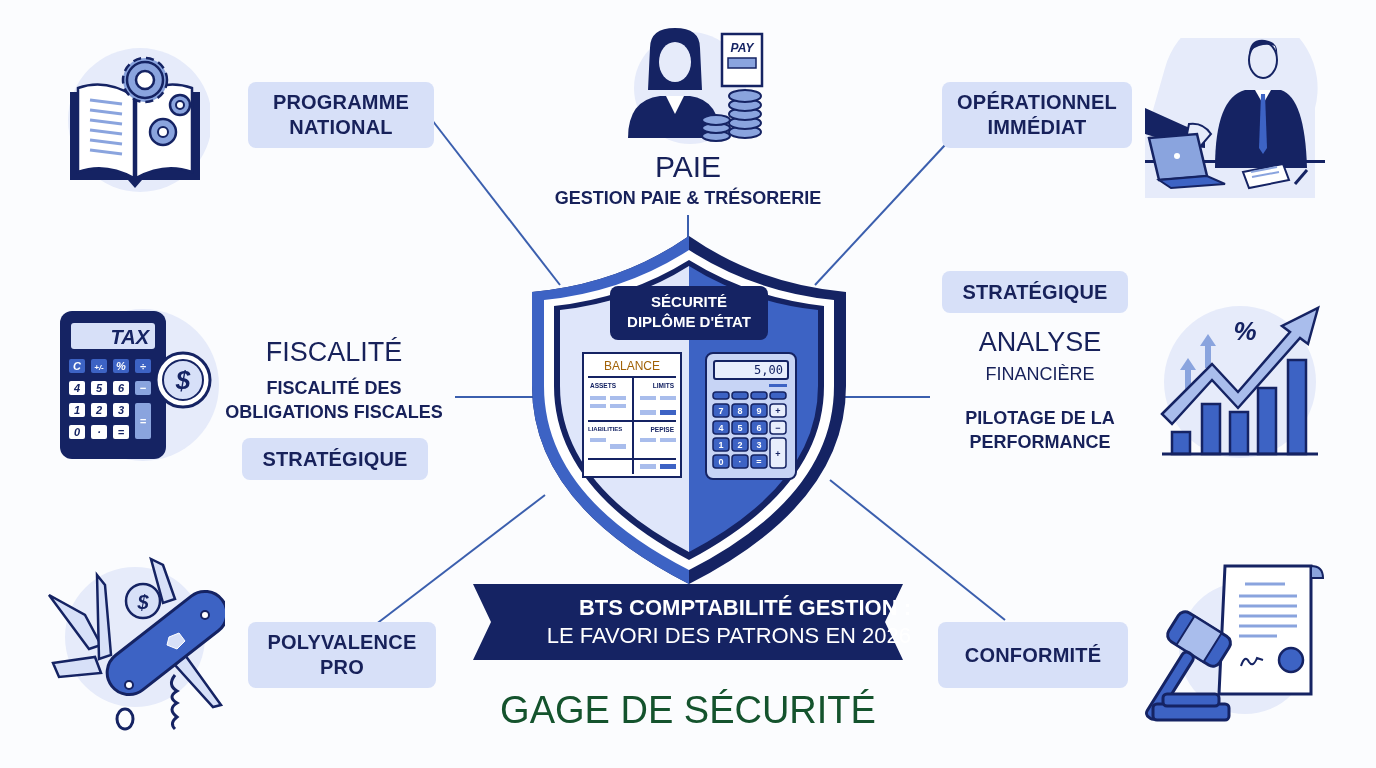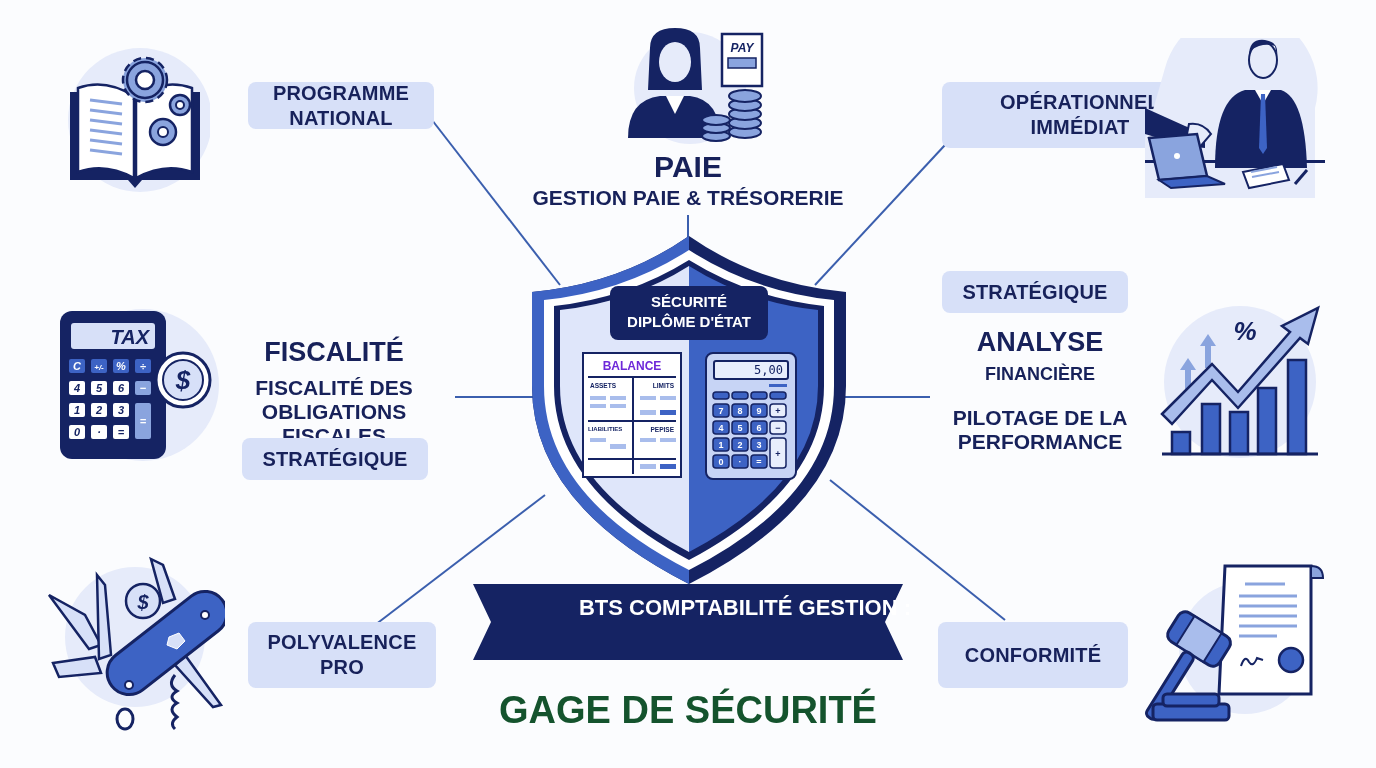--- a/index.html
+++ b/index.html
@@ -1,22 +1,22 @@
 <!DOCTYPE html>
 <html><head>
 <meta charset="utf-8">
 <style>
   html,body{margin:0;padding:0;}
   body{width:1376px;height:768px;background:#fbfcfe;position:relative;overflow:hidden;font-family:"Liberation Sans","DejaVu Sans",sans-serif;color:#152057;}
   .abs{position:absolute;}
   svg.lines{position:absolute;left:0;top:0;}
   .pill{position:absolute;background:#d7e0f8;border-radius:8px;display:flex;flex-direction:column;align-items:center;justify-content:center;font-weight:700;color:#17215a;text-align:center;letter-spacing:0.2px;}
   .pill span{display:block;line-height:25px;font-size:20px;}
-  .title-strong{position:absolute;font-weight:700;color:#17215a;text-align:center;}
-  .sub{position:absolute;font-weight:700;color:#17215a;text-align:center;font-size:21px;line-height:24px;}
+  .title-strong{position:absolute;font-weight:400;color:#17215a;text-align:center;}
+  .sub{position:absolute;font-weight:700;color:#17215a;text-align:center;font-size:18px;line-height:24px;}
   .ribbon{position:absolute;}
   .ribbon .txt{position:absolute;left:0;right:0;text-align:right;color:#ffffff;}
   .icon{position:absolute;font-style:italic;}
 </style>
 </head>
 <body>
 
 <svg class="lines" width="1376" height="768">
   <g stroke="#3b5fae" stroke-width="2" fill="none">
     <line x1="432" y1="120" x2="560" y2="285"></line>
@@ -47,21 +47,21 @@
       <circle cx="85" cy="40" r="22" stroke-dasharray="8 5"></circle>
       <circle cx="85" cy="40" r="18"></circle>
     </g>
     <circle cx="85" cy="40" r="9" fill="#fff" stroke="#152363" stroke-width="2.5"></circle>
     <circle cx="120" cy="65" r="10" fill="#8aa4de" stroke="#152363" stroke-width="2.5"></circle>
     <circle cx="120" cy="65" r="4" fill="#fff" stroke="#152363" stroke-width="2"></circle>
     <circle cx="103" cy="92" r="13" fill="#8aa4de" stroke="#152363" stroke-width="2.5"></circle>
     <circle cx="103" cy="92" r="5" fill="#fff" stroke="#152363" stroke-width="2"></circle>
   </svg>
 </div>
-<div class="pill" style="left:248px;top:82px;width:186px;height:47px;">
+<div class="pill" style="left:248px;top:82px;width:186px;height:66px;">
   <span>PROGRAMME</span>
   <span>NATIONAL</span>
 </div>
 
 <div class="icon" style="left:620px;top:28px;width:150px;height:120px;">
   <svg width="150" height="120" viewBox="0 0 150 120">
     <circle cx="70" cy="60" r="56" fill="#e6ebfa"></circle>
     <path d="M30 20 Q30 0 55 0 Q80 0 80 20 L82 62 L28 62 Z" fill="#152363"></path>
     <ellipse cx="55" cy="34" rx="16" ry="20" fill="#e6ebfa"></ellipse>
     <path d="M8 110 Q8 72 40 68 L70 68 Q100 72 100 110 Z" fill="#152363"></path>
@@ -77,21 +77,21 @@
       <ellipse cx="125" cy="68" rx="16" ry="6"></ellipse>
       <ellipse cx="96" cy="108" rx="14" ry="5"></ellipse>
       <ellipse cx="96" cy="100" rx="14" ry="5"></ellipse>
       <ellipse cx="96" cy="92" rx="14" ry="5"></ellipse>
     </g>
   </svg>
 </div>
 <div class="title-strong" style="left:588px;top:150px;width:200px;font-size:30px;line-height:34px;">PAIE</div>
 <div class="sub" style="left:520px;top:186px;width:336px;">GESTION PAIE &amp; TRÉSORERIE</div>
 
-<div class="pill" style="left:942px;top:82px;width:190px;height:66px;padding-left:43px;">
+<div class="pill" style="left:942px;top:82px;width:190px;height:66px;">
   <span>OPÉRATIONNEL</span>
   <span>IMMÉDIAT</span>
 </div>
 <div class="icon" style="left:1145px;top:38px;width:180px;height:162px;">
   <svg width="180" height="162" viewBox="0 0 180 162">
     <path d="M20 30 A70 70 0 0 1 170 70 L170 160 L0 160 L0 100 Z" fill="#e6ebfa"></path>
     <ellipse cx="118" cy="22" rx="14" ry="18" fill="#e6ebfa" stroke="#152363" stroke-width="2"></ellipse>
     <path d="M104 18 Q104 0 120 2 Q134 4 132 18 L130 8 Q118 4 106 12 Z" fill="#152363"></path>
     <path d="M70 130 Q70 60 100 52 L136 52 Q160 60 162 130 Z" fill="#152363"></path>
     <path d="M110 52 L118 66 L126 52 Z" fill="#fff"></path>
@@ -248,21 +248,21 @@
     <path d="M161 30 Q218 66 290 74 L290 150 Q290 248 161 316 Z" fill="#3d63c4"></path>
     <path d="M161 30 Q104 66 32 74 L32 150 Q32 248 161 316 Z" fill="#dfe6fa"></path>
   </svg>
 </div>
 <div class="abs" style="left:610px;top:286px;width:158px;height:54px;background:#152363;border-radius:8px;color:#fff;font-weight:700;text-align:center;font-size:15px;line-height:20px;padding-top:6px;box-sizing:border-box;">
   <div>SÉCURITÉ</div>
   <div>DIPLÔME D'ÉTAT</div>
 </div>
 
 <div class="abs" style="left:582px;top:352px;width:100px;height:126px;background:#fff;border:2px solid #152363;box-sizing:border-box;">
-  <div style="font-weight:700;font-size:12px;text-align:center;padding-top:5px;color:#6d28d9;">BALANCE</div>
+  <div style="font-weight:400;font-size:12px;text-align:center;padding-top:5px;color:#a16207;">BALANCE</div>
   <div style="position:absolute;left:4px;right:4px;top:22px;height:2px;background:#152363;"></div>
   <div style="position:absolute;left:48px;top:22px;width:2px;height:98px;background:#152363;"></div>
   <div style="position:absolute;left:6px;top:28px;font-size:6.5px;font-weight:700;color:#152363;">ASSETS</div>
   <div style="position:absolute;right:6px;top:28px;font-size:6.5px;font-weight:700;color:#152363;">LIMITS</div>
   <div style="position:absolute;left:6px;top:42px;width:16px;height:4px;background:#a9bdec;"></div>
   <div style="position:absolute;left:26px;top:42px;width:16px;height:4px;background:#a9bdec;"></div>
   <div style="position:absolute;left:6px;top:50px;width:16px;height:4px;background:#a9bdec;"></div>
   <div style="position:absolute;left:26px;top:50px;width:16px;height:4px;background:#a9bdec;"></div>
   <div style="position:absolute;left:56px;top:42px;width:16px;height:4px;background:#a9bdec;"></div>
   <div style="position:absolute;left:76px;top:42px;width:16px;height:4px;background:#a9bdec;"></div>
@@ -323,15 +323,16 @@
     <rect x="46" y="103" width="16" height="13" rx="3" fill="#3d63c4" stroke="#152363" stroke-width="1.5"></rect>
       <text x="54" y="113">=</text>
   </g>
 </svg>
 
 <div class="ribbon" style="left:465px;top:580px;width:446px;height:84px;">
   <svg width="446" height="84" viewBox="0 0 446 84" style="position:absolute;left:0;top:0;">
     <path d="M8 4 L438 4 L420 42 L438 80 L8 80 L26 42 Z" fill="#152363"></path>
   </svg>
   <div class="txt" style="top:14px;font-weight:700;font-size:22px;line-height:28px;">BTS COMPTABILITÉ GESTION :</div>
+  <div class="txt" style="top:42px;font-weight:400;font-size:22px;line-height:28px;">LE FAVORI DES PATRONS EN 2026</div>
 </div>
 
 <div class="title-strong" style="left:438px;top:688px;width:500px;font-size:38px;line-height:44px;color:#14532d;">GAGE DE SÉCURITÉ</div>
 
 </body></html>

